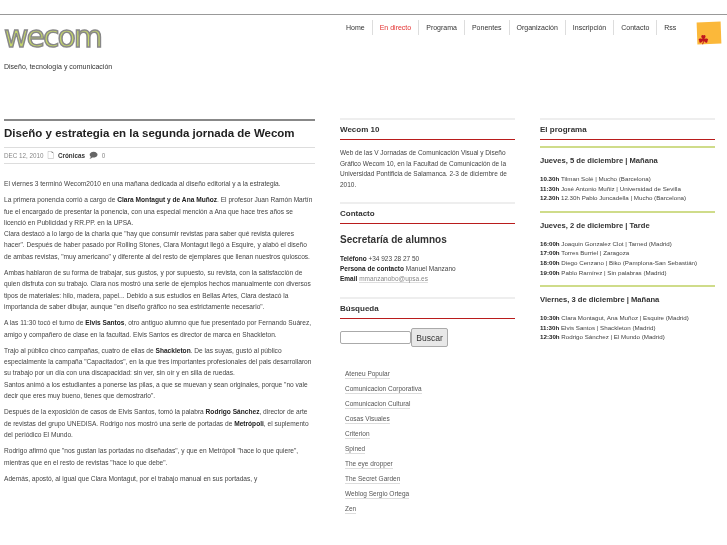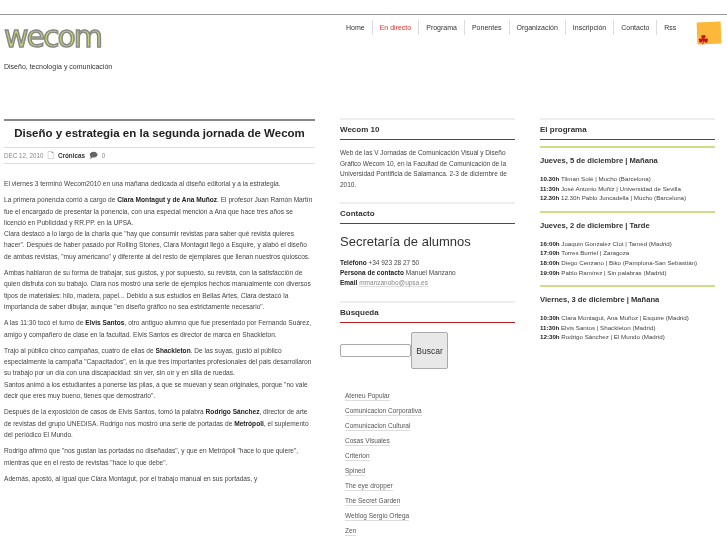--- a/index.html
+++ b/index.html
@@ -11,38 +11,38 @@
   .tagline { position: absolute; left: 4px; top: 63px; font-size: 7px; color: #333; }
   .nav { position: absolute; top: 20px; left: 341px; display: flex; align-items: center; height: 15px; }
   .nav a { font-size: 7px; color: #333; text-decoration: none; padding: 0 7px; border-left: 1px solid #ddd; line-height: 15px; }
   .nav a:first-child { border-left: none; padding-left: 5px; }
   .nav a.active { color: #e3302f; }
   .rss { position: absolute; left: 697px; top: 22px; width: 24px; height: 22px; background: #fbb83a; transform: rotate(-2deg); }
   .rss-mark { position: absolute; left: 698px; top: 34px; width: 12px; height: 12px; color: #c0161e; font-size: 12px; font-weight: bold; line-height: 12px; }
 
   .main { position: absolute; left: 4px; top: 119px; width: 311px; }
   .main-topbar { height: 2px; background: #888; margin-bottom: 5px; }
-  .post-title { font-size: 11.5px; font-weight: bold; color: #222; line-height: 14px; text-align: center; }
+  .post-title { font-size: 11.5px; font-weight: bold; color: #222; line-height: 14px; }
   .meta { margin-top: 7px; border-top: 1px solid #ddd; border-bottom: 1px solid #ddd; padding: 4px 0; font-size: 6.3px; color: #888; display: flex; align-items: center; gap: 4px; height: 17px; }
   .meta .cat { color: #333; font-weight: bold; }
   .meta .ic { color: #666; font-size: 8px; }
   .body-text { margin-top: 14px; }
   .body-text p { font-size: 6.6px; line-height: 11.3px; color: #444; margin-bottom: 5px; }
   .body-text b { color: #222; }
 
   .col2 { position: absolute; left: 340px; top: 118px; width: 175px; }
   .w-head { border-top: 2px solid #eee; border-bottom: 1px solid #b91c1c; font-size: 8px; font-weight: bold; color: #333; padding: 5px 0 5px 0; height: 22px; }
   .w-text { font-size: 6.5px; line-height: 10.5px; color: #444; padding: 8px 0 12px 0; }
-  .sec-title { font-size: 13px; font-weight: normal; color: #333; margin: 10px 0 9px 0; }
+  .sec-title { font-size: 10px; font-weight: bold; color: #333; margin: 10px 0 9px 0; }
   .contact-line { font-size: 6.5px; line-height: 9.8px; color: #444; }
   .contact-line b { color: #222; }
   .contact-line .mail { color: #888; border-bottom: 1px solid #ddd; }
   .search { display: flex; align-items: center; margin: 9px 0 14px 0; }
   .search input { width: 71px; height: 13px; border: 1px solid #aaa; border-radius: 2px; }
-  .search button { height: 37px; width: 37px; font-family: "Liberation Sans", sans-serif; font-size: 8.5px; color: #333; background: #e8e8e8; border: 1px solid #aaa; border-radius: 2px; }
+  .search button { height: 19px; width: 37px; font-family: "Liberation Sans", sans-serif; font-size: 8.5px; color: #333; background: #e8e8e8; border: 1px solid #aaa; border-radius: 2px; }
   .blogroll { padding-top: 8px; padding-left: 5px; }
   .blogroll a { display: inline-block; font-size: 6.5px; color: #555; text-decoration: none; border-bottom: 1px solid #ddd; line-height: 9px; margin-bottom: 6px; }
   .blogroll li { list-style: none; height: 15px; }
 
   .col3 { position: absolute; left: 540px; top: 118px; width: 175px; }
   .prog-block { border-top: 2px solid #cfdc8a; padding: 8px 0 8px 0; }
   .prog-title { font-size: 7.6px; font-weight: bold; color: #333; margin: 0 0 9px 0; }
   .prog-line { font-size: 6.2px; line-height: 9.6px; color: #444; }
   .prog-line b { color: #222; }
 </style>

